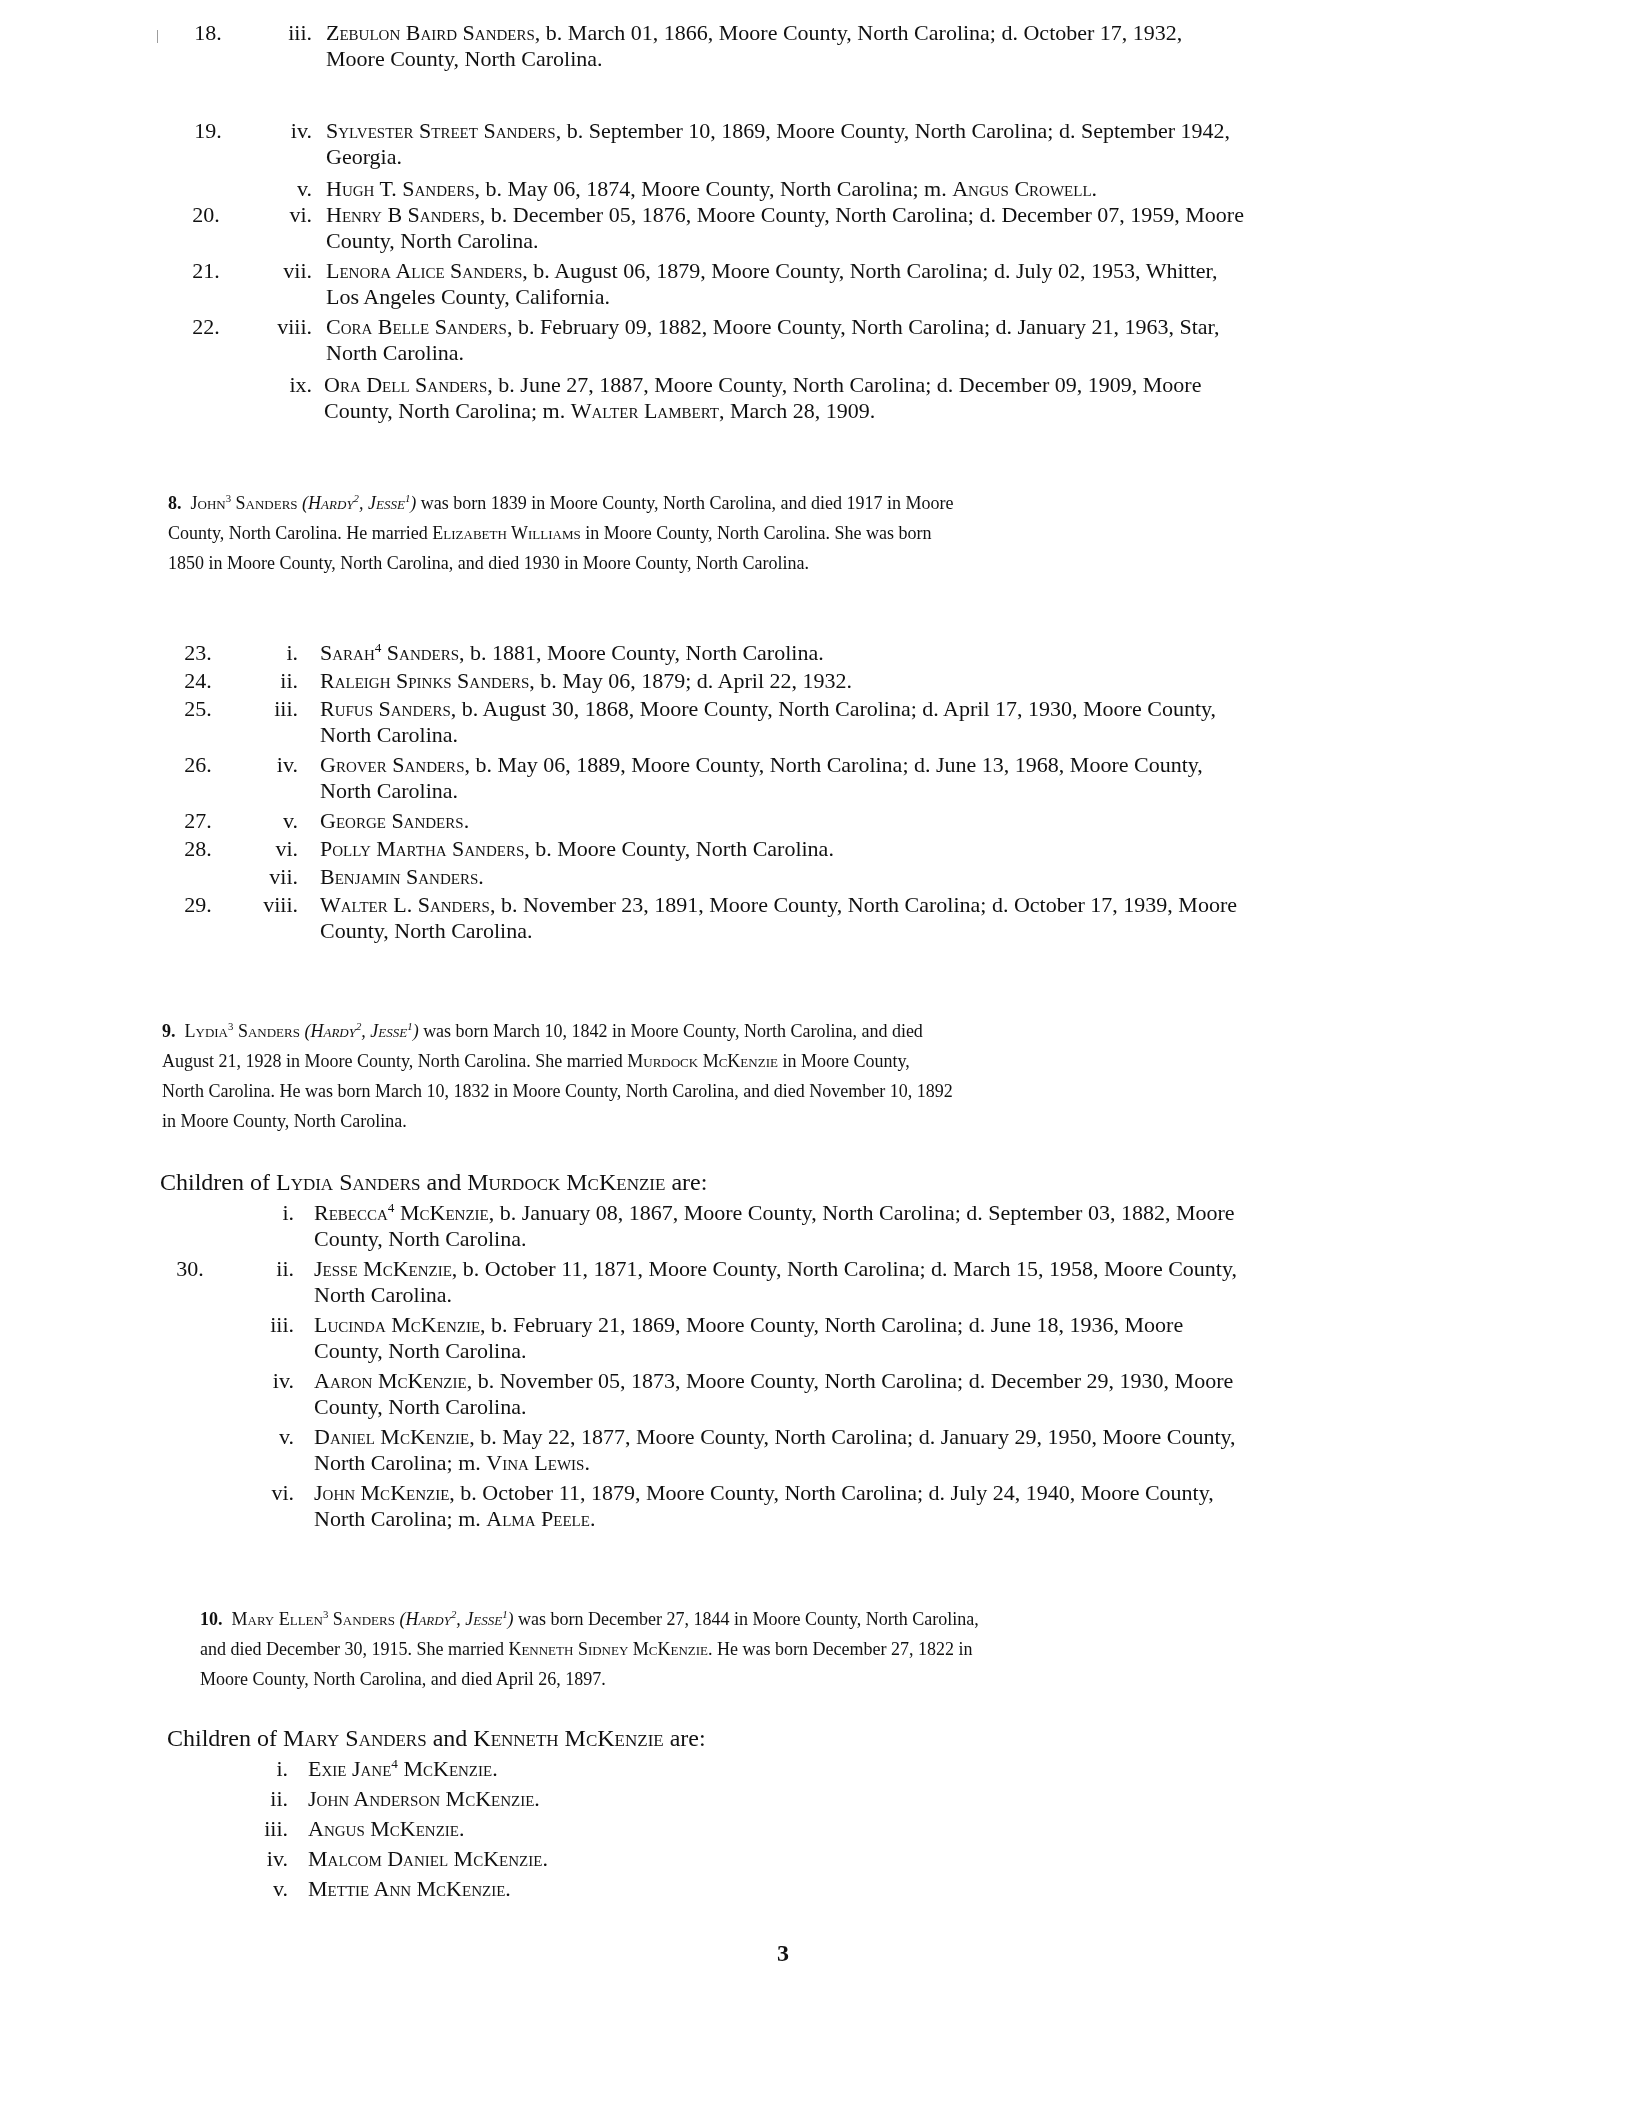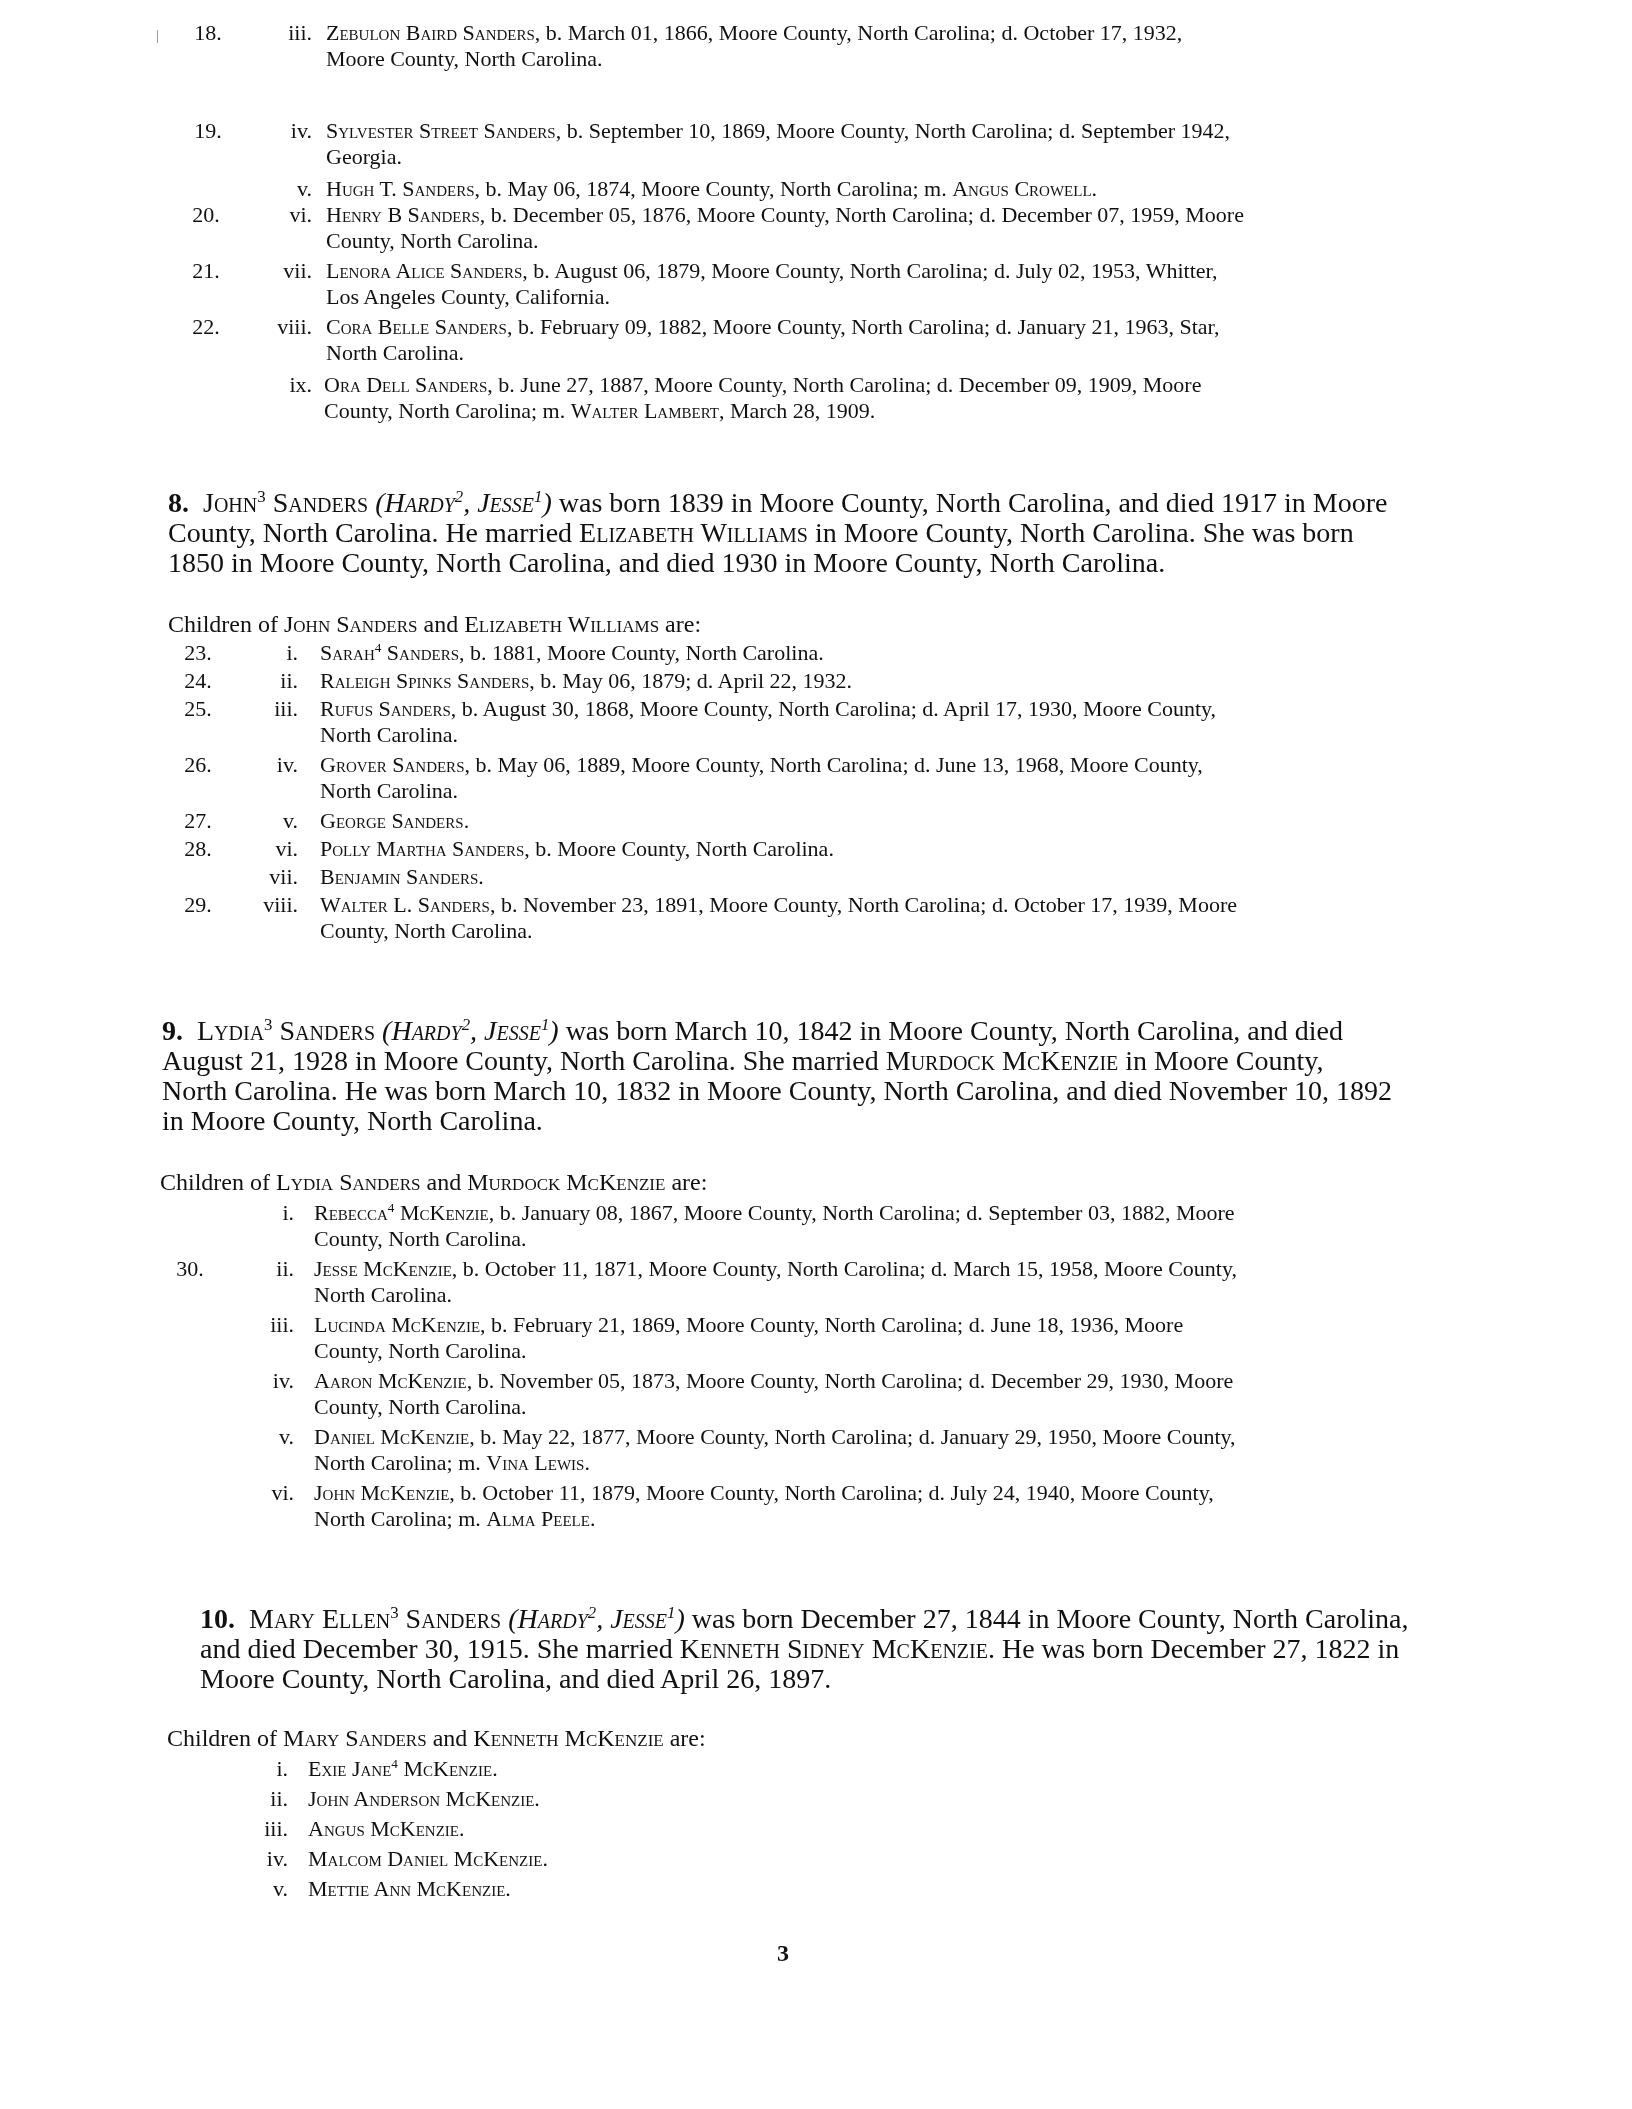--- a/index.html
+++ b/index.html
@@ -12,21 +12,21 @@
   .sc { font-variant: small-caps; }
   .it { font-style: italic; }
   sup { font-size: 60%; line-height: 0; vertical-align: super; }
 
   
   .entry { position: absolute; left: 0; width: 1632px; font-size: 22px; line-height: 26px; }
   .entry .num { position: absolute; width: 60px; text-align: center; }
   .entry .roman { position: absolute; width: 50px; text-align: right; }
   .entry .text { position: absolute; width: 1060px; }
 
-  .para { position: absolute; font-size: 28px; line-height: 30px; }
+  .para { position: absolute; font-size: 18px; line-height: 30px; }
   .heading { position: absolute; font-size: 24px; line-height: 28px; }
   .pagenum { position: absolute; left: 777px; top: 1940px; font-size: 24px; font-weight: bold; }
   .stray { position: absolute; color: #777; font-size: 14px; }
 </style>
 </head>
 <body>
 
 <div class="page">
 
   <span class="stray" style="left:156px; top:28px;">|</span>
@@ -66,23 +66,20 @@
       <span class="num" style="left:176px"></span>
       <span class="roman" style="left:262px">ix.</span>
       <span class="text" style="left:324px"><span class="sc">Ora Dell Sanders</span><span>, b. June 27, 1887, Moore County, North Carolina; d. December 09, 1909, Moore</span><br><span>County, North Carolina; m. </span><span class="sc">Walter Lambert</span><span>, March 28, 1909.</span></span>
     </div>
   </div>
 
   <div class="para" style="left:168px; top:488px; width:1240px;">
     <b>8.</b>&nbsp; <span class="sc">John</span><sup>3</sup> <span class="sc">Sanders</span> <span class="it">(<span class="sc">Hardy</span><sup>2</sup>, <span class="sc">Jesse</span><sup>1</sup>)</span><span> was born 1839 in Moore County, North Carolina, and died 1917 in Moore</span><br><span>County, North Carolina.  He married </span><span class="sc">Elizabeth Williams</span><span> in Moore County, North Carolina.  She was born</span><br><span>1850 in Moore County, North Carolina, and died 1930 in Moore County, North Carolina.</span>
   </div>
 
-  <div class="heading" style="left:168px; top:610px;">
-    <span>Children of </span><span class="sc">John Sanders</span><span> and </span><span class="sc">Elizabeth Williams</span><span> are:</span>
-  </div>
 
   <div>
     <div class="entry" style="top:640px">
       <span class="num" style="left:168px">23.</span>
       <span class="roman" style="left:248px">i.</span>
       <span class="text" style="left:320px"><span class="sc">Sarah</span><sup>4</sup><span class="sc"> Sanders</span><span>, b. 1881, Moore County, North Carolina.</span></span>
     </div>
     <div class="entry" style="top:668px">
       <span class="num" style="left:168px">24.</span>
       <span class="roman" style="left:248px">ii.</span>

